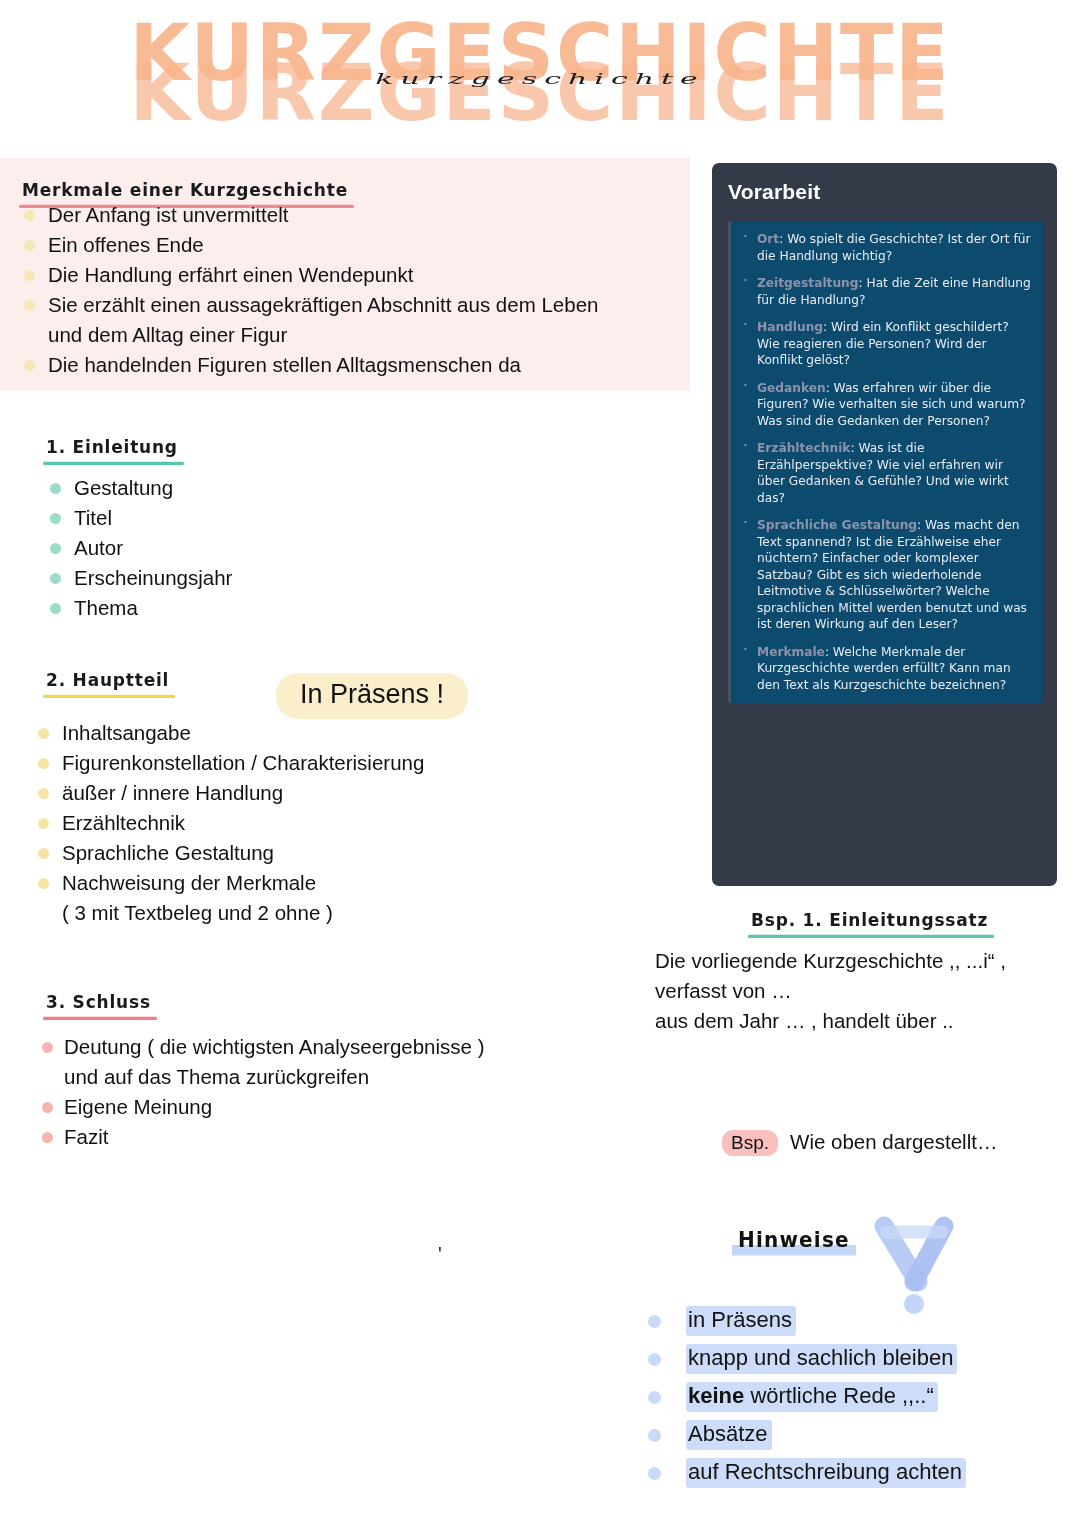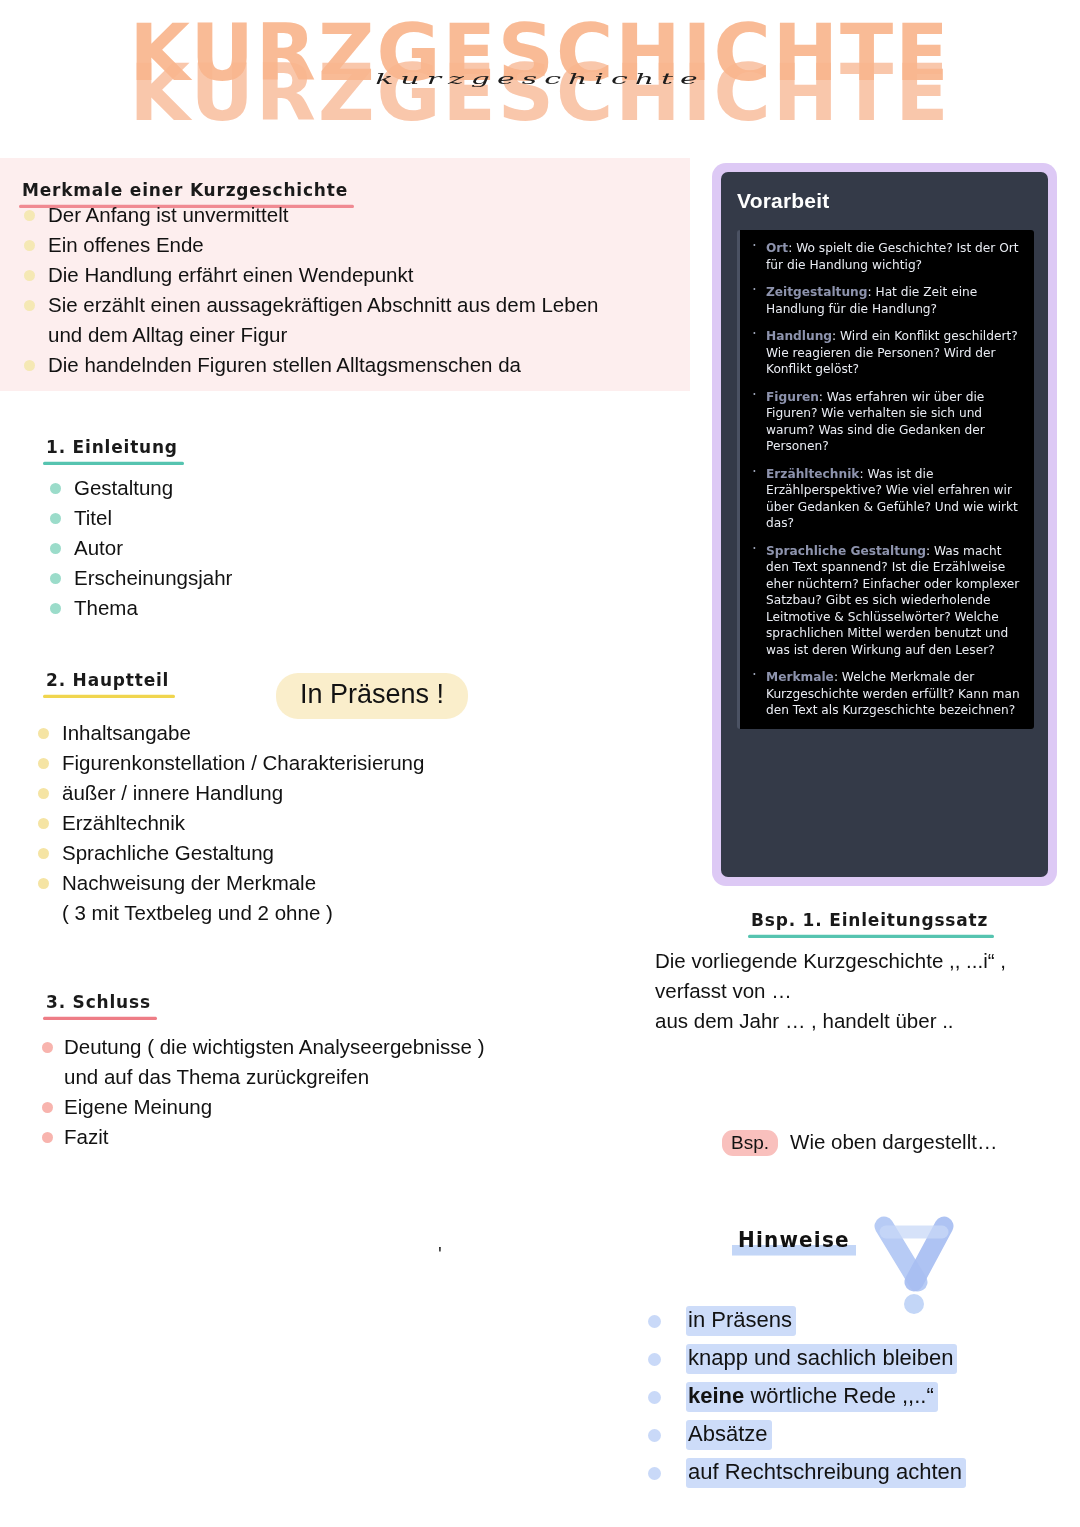--- a/index.html
+++ b/index.html
@@ -163,40 +163,39 @@
 
   
   .vorarbeit-outer {
     position: absolute;
     left: 712px;
     top: 163px;
     width: 345px;
     height: 723px;
     background: #ddc9f5;
     border-radius: 14px;
-    padding: 9px;
   }
   .vorarbeit-card {
     width: 100%;
     height: 100%;
     background: #343a48;
     border-radius: 7px;
     padding: 16px 14px 12px 16px;
     overflow: hidden;
   }
   .vorarbeit-title {
     color: #ffffff;
     font-weight: 700;
     font-size: 21px;
     line-height: 26px;
     margin-bottom: 16px;
     letter-spacing: 0.2px;
   }
   .vorarbeit-panel {
-    background: #000000;
+    background: #0c4a6e;
     border-left: 3px solid #4b5263;
     border-radius: 3px;
     padding: 10px 10px 10px 6px;
   }
   ul.vlist {
     list-style: none;
     margin: 0;
     padding: 0;
   }
   ul.vlist li {
@@ -388,21 +387,21 @@
 <div class="stray-mark">'</div>
 
 <div class="vorarbeit-outer">
   <div class="vorarbeit-card">
     <div class="vorarbeit-title">Vorarbeit</div>
     <div class="vorarbeit-panel">
       <ul class="vlist">
         <li><span class="kw">Ort</span><span>: Wo spielt die Geschichte? Ist der Ort für die Handlung wichtig?</span></li>
         <li><span class="kw">Zeitgestaltung</span><span>: Hat die Zeit eine Handlung für die Handlung?</span></li>
         <li><span class="kw">Handlung</span><span>: Wird ein Konflikt geschildert? Wie reagieren die Personen? Wird der Konflikt gelöst?</span></li>
-        <li><span class="kw">Figuren</span><span>: Was erfahren wir über die Figuren? Wie verhalten sie sich und warum? Was sind die Gedanken der Personen?</span></li>
+        <li><span class="kw">Gedanken</span><span>: Was erfahren wir über die Figuren? Wie verhalten sie sich und warum? Was sind die Gedanken der Personen?</span></li>
         <li><span class="kw">Erzähltechnik</span><span>: Was ist die Erzählperspektive? Wie viel erfahren wir über Gedanken &amp; Gefühle? Und wie wirkt das?</span></li>
         <li><span class="kw">Sprachliche Gestaltung</span><span>: Was macht den Text spannend? Ist die Erzählweise eher nüchtern? Einfacher oder komplexer Satzbau? Gibt es sich wiederholende Leitmotive &amp; Schlüsselwörter? Welche sprachlichen Mittel werden benutzt und was ist deren Wirkung auf den Leser?</span></li>
         <li><span class="kw">Merkmale</span><span>: Welche Merkmale der Kurzgeschichte werden erfüllt? Kann man den Text als Kurzgeschichte bezeichnen?</span></li>
       </ul>
     </div>
   </div>
 </div>
 
 <div class="bsp-einleitung">
   <div class="hw-head">

